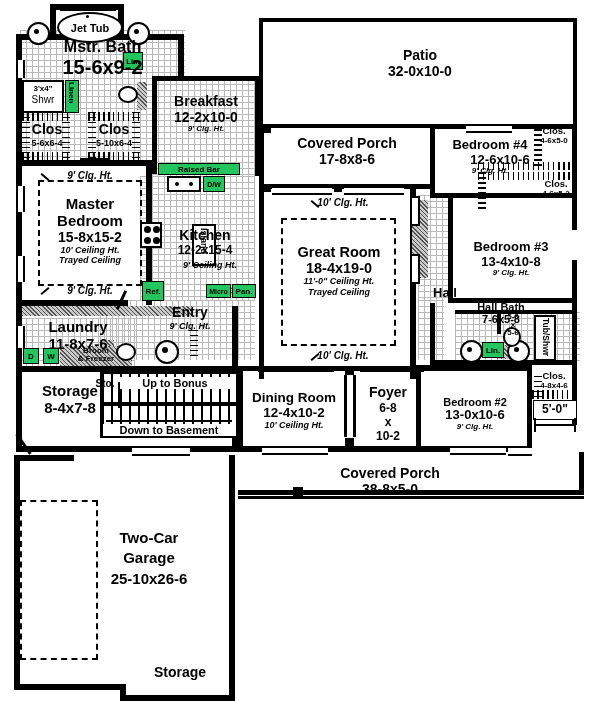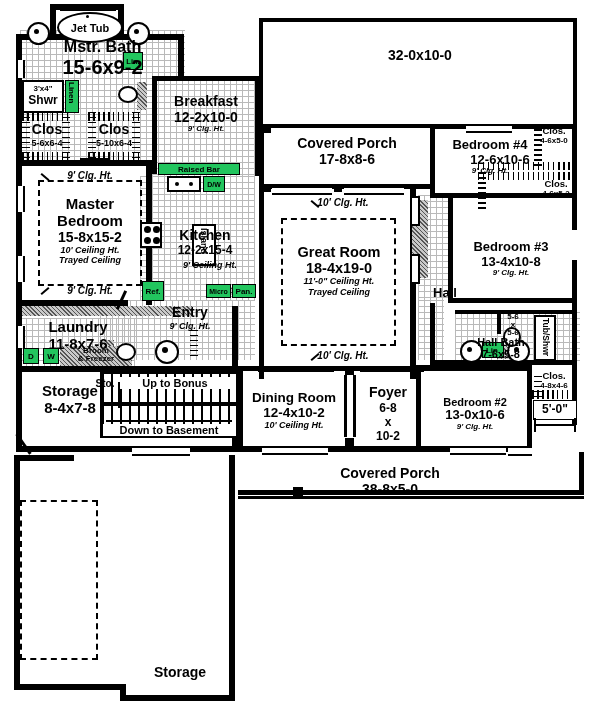--- a/index.html
+++ b/index.html
@@ -252,21 +252,21 @@
   <div class="thin" style="left:40px;top:290px;width:10px;height:2px;transform:rotate(-40deg);"></div>
   <div class="thin" style="left:310px;top:203px;width:10px;height:2px;transform:rotate(40deg);"></div>
   <div class="thin" style="left:310px;top:356px;width:10px;height:2px;transform:rotate(-40deg);"></div>
 
   <div class="lbl" style="left:25px;top:38px;width:155px;">
     <div class="rm-name" style="font-size:16px;">Mstr. Bath</div>
     <div class="rm-name" style="font-size:20px;">15-6x9-2</div>
   </div>
   <div class="lbl" style="left:22px;top:85px;width:42px;">
     <div style="font-size:8px;font-weight:bold;">3'x4"</div>
-    <div style="font-size:12px;font-weight:bold;">Shwr</div>
+    <div style="font-size:10px;font-weight:normal;">Shwr</div>
   </div>
   <div class="lbl vtext" style="left:66px;top:82px;font-size:8px;font-weight:bold;">
     <span>Linen</span>
   </div>
   <div class="lbl" style="left:26px;top:122px;width:42px;">
     <div class="rm-name" style="font-size:14px;">Clos</div>
     <div class="rm-name" style="font-size:9px;">5-6x6-4</div>
   </div>
   <div class="lbl" style="left:92px;top:122px;width:44px;">
     <div class="rm-name" style="font-size:14px;">Clos</div>
@@ -298,20 +298,21 @@
     <div class="rm-name" style="font-size:12px;">12-2x15-4</div>
   </div>
   <div class="lbl ital" style="left:160px;top:260px;width:100px;font-size:9px;">
     <span>9' Ceiling Ht.</span>
   </div>
   <div class="lbl vtext" style="left:199px;top:228px;font-size:9px;font-weight:bold;">
     <span>Island</span>
   </div>
 
   <div class="lbl" style="left:340px;top:48px;width:160px;">
+    <div class="rm-name" style="font-size:14px;">Patio</div>
     <div class="rm-name" style="font-size:14px;">32-0x10-0</div>
   </div>
 
   <div class="lbl" style="left:268px;top:136px;width:158px;">
     <div class="rm-name" style="font-size:14px;">Covered Porch</div>
     <div class="rm-name" style="font-size:14px;">17-8x8-6</div>
   </div>
 
   <div class="lbl" style="left:277px;top:244px;width:124px;">
     <div class="rm-name" style="font-size:14.5px;">Great Room</div>
@@ -343,21 +344,21 @@
   <div class="lbl" style="left:455px;top:240px;width:112px;">
     <div class="rm-name" style="font-size:13px;">Bedroom #3</div>
     <div class="rm-name" style="font-size:13px;">13-4x10-8</div>
     <div class="ital" style="font-size:8px;">9' Clg. Ht.</div>
   </div>
 
   <div class="lbl rm-name" style="left:422px;top:286px;width:46px;font-size:13px;">
     <span>Hall</span>
   </div>
 
-  <div class="lbl" style="left:455px;top:336px;width:92px;">
+  <div class="lbl" style="left:455px;top:301px;width:92px;">
     <div class="rm-name" style="font-size:11px;">Hall Bath</div>
     <div class="rm-name" style="font-size:11px;">7-6x5-8</div>
   </div>
   <div class="lbl" style="left:500px;top:313px;width:26px;line-height:1.0;">
     <div class="rm-name" style="font-size:8px;">5-6</div>
     <div class="rm-name" style="font-size:8px;">x</div>
     <div class="rm-name" style="font-size:8px;">5-6</div>
   </div>
   <div class="lbl vtext rm-name" style="left:540px;top:318px;font-size:8.5px;">
     <span>Tub/Shwr</span>
@@ -415,17 +416,22 @@
     <div class="rm-name" style="font-size:12px;">6-8</div>
     <div class="rm-name" style="font-size:12px;">x</div>
     <div class="rm-name" style="font-size:12px;">10-2</div>
   </div>
 
   <div class="lbl" style="left:300px;top:466px;width:180px;">
     <div class="rm-name" style="font-size:14px;">Covered Porch</div>
     <div class="rm-name" style="font-size:14px;">38-8x5-0</div>
   </div>
 
+  <div class="lbl" style="left:75px;top:528px;width:148px;line-height:1.35;">
+    <div class="rm-name" style="font-size:15px;">Two-Car</div>
+    <div class="rm-name" style="font-size:15px;">Garage</div>
+    <div class="rm-name" style="font-size:15px;">25-10x26-6</div>
+  </div>
   <div class="lbl rm-name" style="left:128px;top:665px;width:104px;font-size:14px;">
     <span>Storage</span>
   </div>
 
 </div>
 
 </body></html>

